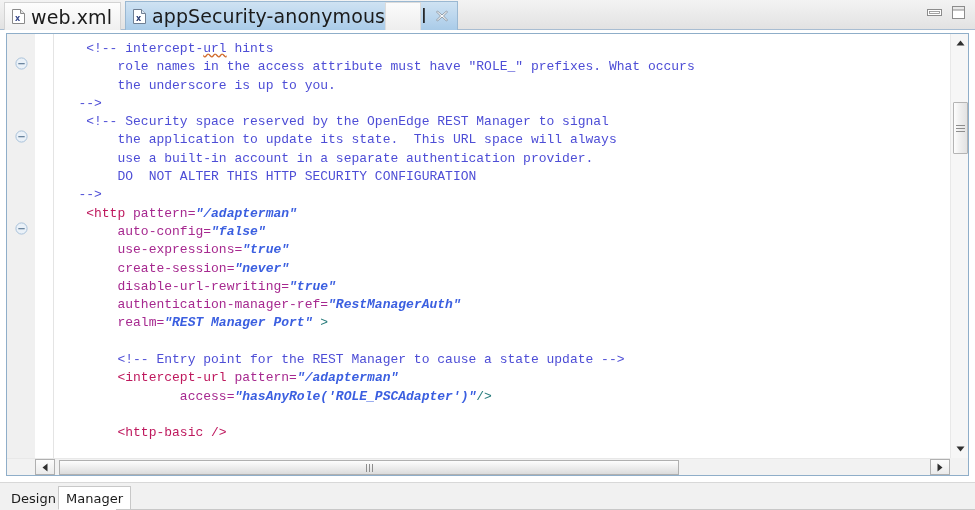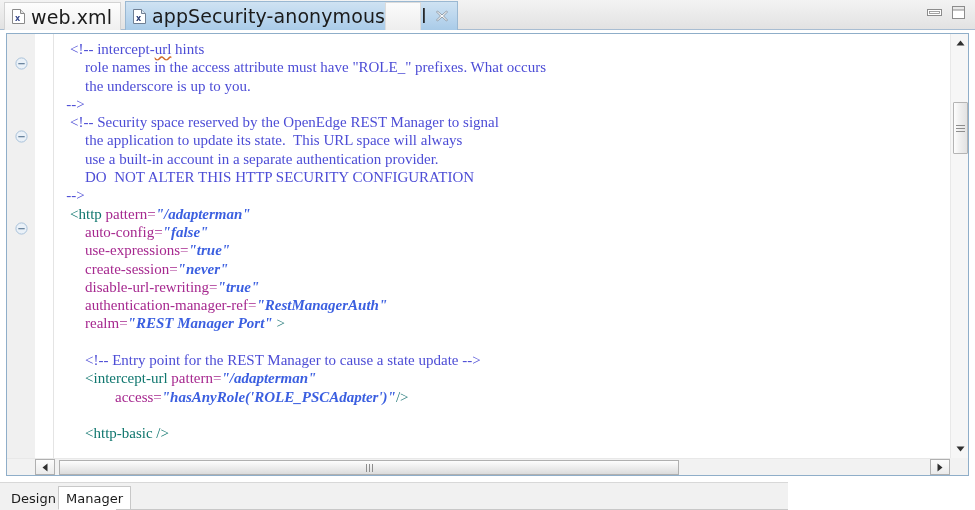--- a/index.html
+++ b/index.html
@@ -105,32 +105,32 @@
     position: absolute;
     left: 8px;
     width: 13px; height: 13px;
   }
 
   
   .code {
     position: absolute;
     left: 48px; top: 6px;
     right: 20px; bottom: 22px;
-    font-family: Liberation Serif, serif;
-    font-size: 15px;
+    font-family: Liberation Mono, monospace;
+    font-size: 13px;
     line-height: 18.3px;
     white-space: pre;
     color: #000000;
     overflow: hidden;
   }
   .ln { height: 18.3px; }
 
   
   .cmt  { color: #4d4dd6; }
-  .tag  { color: #0f766e; }
+  .tag  { color: #be185d; }
   .attr { color: #a6288f; }
   .val  { color: #3b5fe0; font-style: italic; font-weight: bold; }
   .pnc  { color: #277b7b; }
 
   .spell {
     text-decoration: underline wavy #d06a2a;
     text-decoration-skip-ink: none;
   }
 
   
@@ -197,21 +197,21 @@
     position: absolute;
     right: 0; bottom: 0;
     width: 18px; height: 17px;
     background: #f2f2f2;
   }
 
   
   .pagetabs {
     position: absolute;
     left: 0; bottom: 0;
-    width: 788px; height: 28px;
+    width: 975px; height: 28px;
     background: #f1f1f1;
     border-top: 1px solid #d8d8d8;
   }
   .ptab {
     position: absolute;
     top: 3px;
     height: 24px;
     display: flex; align-items: center;
     padding: 0 7px;
     font-size: 13px;

